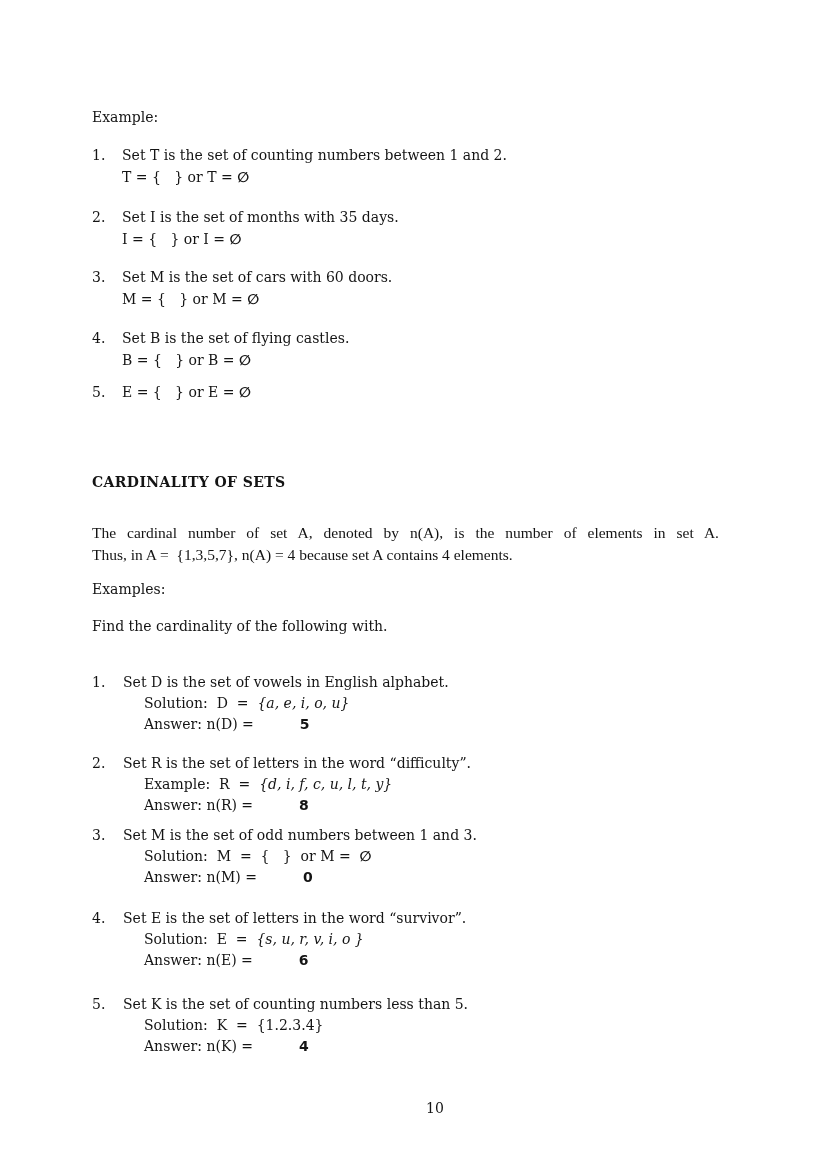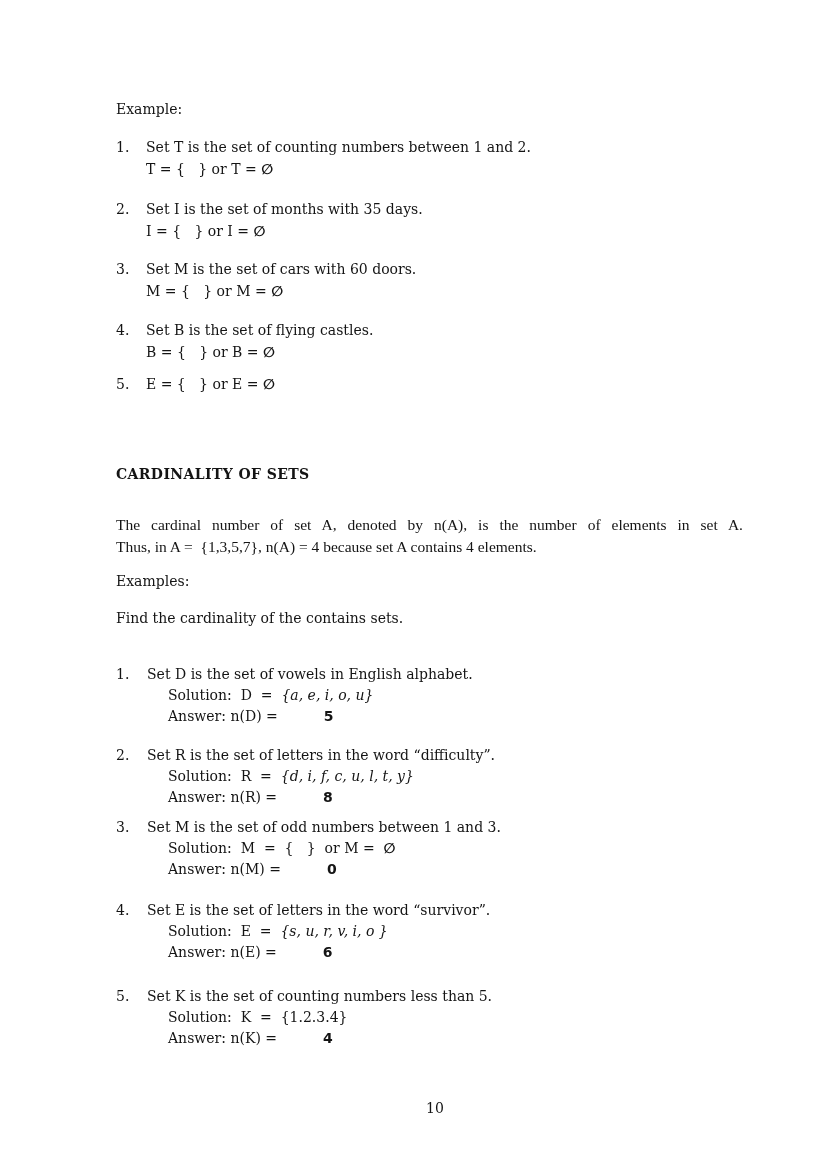--- a/index.html
+++ b/index.html
@@ -8,21 +8,21 @@
     position: relative;
     width: 826px;
     height: 1169px;
     margin: 0 auto;
     background: #ffffff;
     font-family: "DejaVu Serif", serif;
     font-size: 14px;
     color: #141414;
     overflow: hidden;
   }
-  .abs { position: absolute; left: 116px; }
+  .abs { position: absolute; left: 92px; margin-top: 8px; }
 
   
   .label-line { font-size: 14px; }
   .ex-item { display: flex; width: 640px; line-height: 22px; }
   .ex-num { flex: 0 0 30px; }
   .ex-body { flex: 1; }
   .notation { white-space: pre-wrap; }
   .empty-set {
     font-family: "DejaVu Sans", sans-serif;
     font-weight: bold;
@@ -114,36 +114,36 @@
 
   <div class="abs heading" style="top:466px">CARDINALITY OF SETS</div>
 
   <div class="abs para" style="top:514px">
     <div class="para-justify">The cardinal number of set A, denoted by n(A), is the number of elements in set A.</div>
     <div class="para-line2">Thus, in A =  {1,3,5,7}, n(A) = 4 because set A contains 4 elements.</div>
   </div>
 
   <div class="abs label-line" style="top:573px">Examples:</div>
 
-  <div class="abs label-line" style="top:610px">Find the cardinality of the contains sets.</div>
+  <div class="abs label-line" style="top:610px">Find the cardinality of the following with.</div>
 
   <div class="abs prob" style="top:664px">
     <span class="prob-num">1.</span>
     <div class="prob-body">
       <div>Set D is the set of vowels in English alphabet.</div>
       <div class="sol-line"><span>Solution:  D  =  </span><span class="math-italic">{a, e, i, o, u}</span><span class="empty-set"></span></div>
       <div class="ans-line"><span>Answer: n(D) =</span><span class="answer-value">5</span></div>
     </div>
   </div>
 
   <div class="abs prob" style="top:745px">
     <span class="prob-num">2.</span>
     <div class="prob-body">
       <div>Set R is the set of letters in the word “difficulty”.</div>
-      <div class="sol-line"><span>Solution:  R  =  </span><span class="math-italic">{d, i, f, c, u, l, t, y}</span><span class="empty-set"></span></div>
+      <div class="sol-line"><span>Example:  R  =  </span><span class="math-italic">{d, i, f, c, u, l, t, y}</span><span class="empty-set"></span></div>
       <div class="ans-line"><span>Answer: n(R) =</span><span class="answer-value">8</span></div>
     </div>
   </div>
 
   <div class="abs prob" style="top:817px">
     <span class="prob-num">3.</span>
     <div class="prob-body">
       <div>Set M is the set of odd numbers between 1 and 3.</div>
       <div class="sol-line"><span>Solution:  M  =  {   }  or M =  </span><span class="math-italic"></span><span class="empty-set">∅</span></div>
       <div class="ans-line"><span>Answer: n(M) =</span><span class="answer-value">0</span></div>

